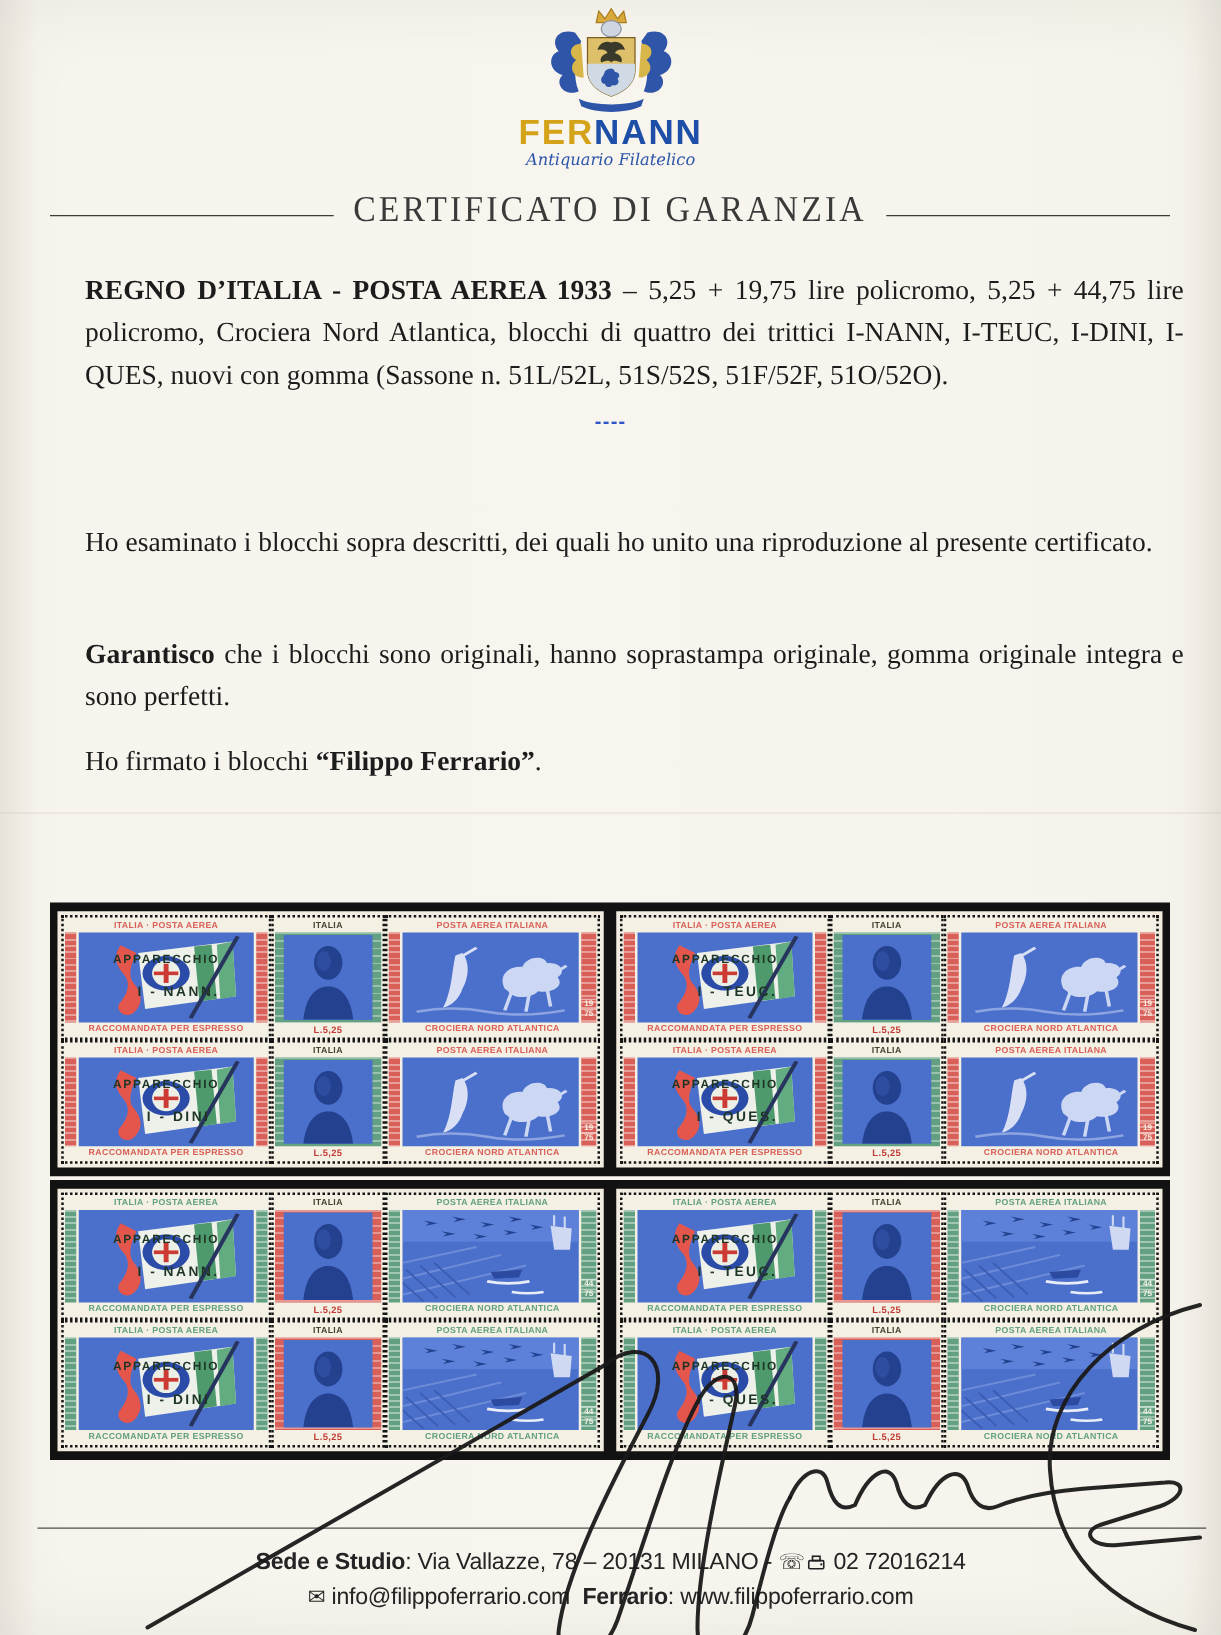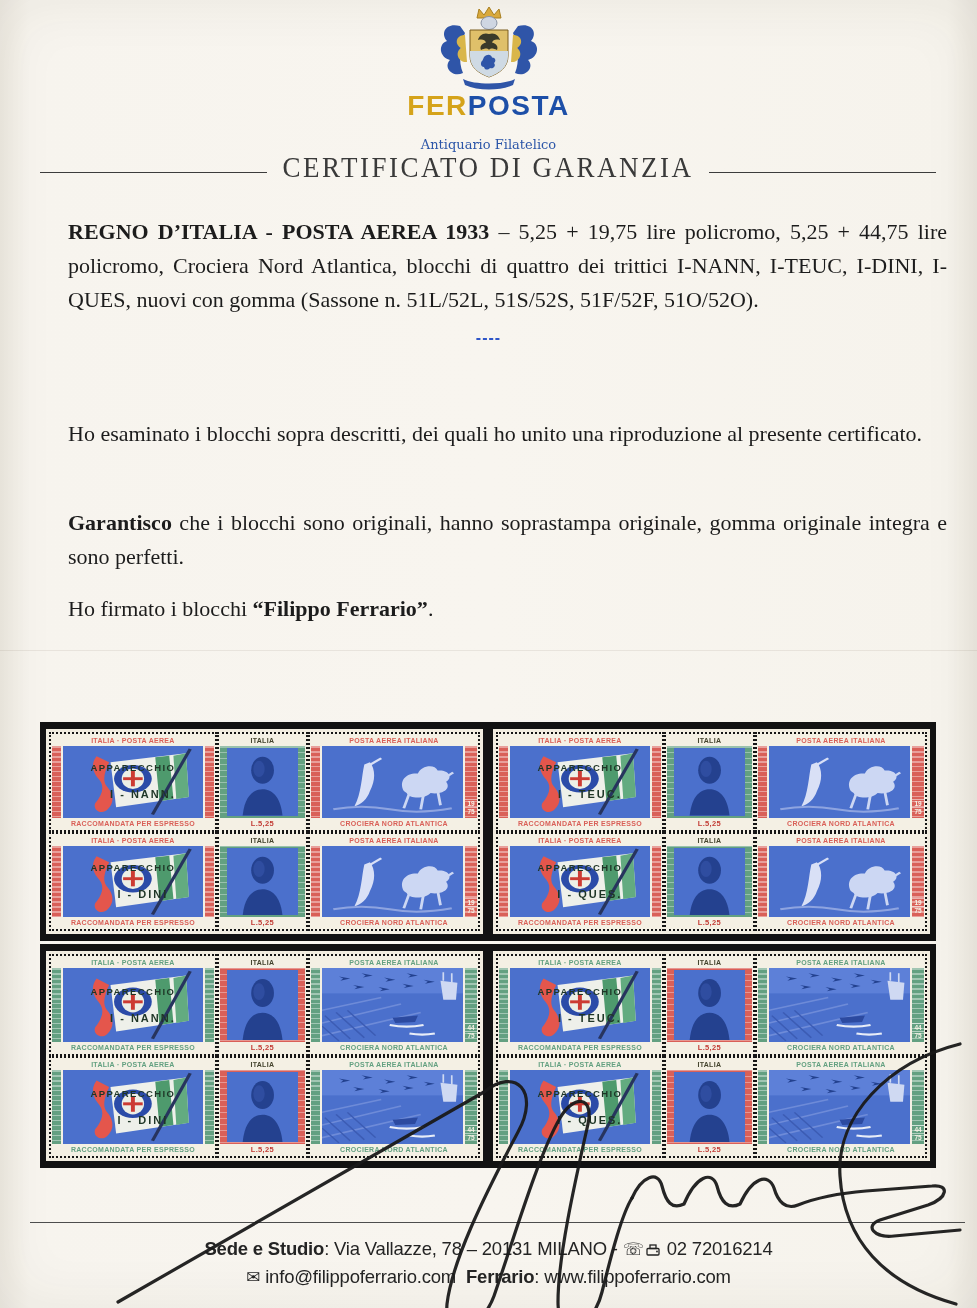--- a/index.html
+++ b/index.html
@@ -4,21 +4,21 @@
 <style>
   html,body{margin:0;padding:0;background:#d8d5cf;}
   .page{position:relative;width:977px;height:1308px;margin:0 auto;overflow:hidden;
     background:linear-gradient(90deg,#eeeae2 0,#f7f4ee 3%,#f8f5ef 50%,#f6f3ec 97%,#ece8e0 100%);
     box-shadow:inset 0 0 60px rgba(60,50,30,.07);
     font-family:"Liberation Serif",serif;color:#1c1c1c;}
   
   .logo-block{position:absolute;top:6px;left:0;right:0;text-align:center;}
   .crest{display:block;margin:0 auto;}
   .brand{font-family:"Liberation Sans",sans-serif;font-weight:700;font-size:28px;letter-spacing:1.5px;line-height:28px;}
-  .tagline{font-family:"DejaVu Serif",serif;font-size:13px;color:#2b55a8;margin-top:17px;}
+  .tagline{font-family:"DejaVu Serif",serif;font-style:italic;font-size:13px;color:#2b55a8;margin-top:1px;}
   
   .heading-row{position:absolute;top:152px;left:40px;width:896px;display:flex;align-items:center;gap:16px;}
   .heading-row .rule{flex:1;border-top:1.6px solid #3c3c3c;margin-top:10px;}
   .heading-row h1{margin:0;font-weight:400;font-size:27px;letter-spacing:2.5px;color:#3a3a3a;white-space:nowrap;transform:scaleY(1.08);}
   
   .para{position:absolute;left:57px;width:879px;margin:11px;font-size:22px;line-height:34px;}
   .justify{text-align:justify;}
   .dashes{position:absolute;top:329px;left:0;right:0;text-align:center;color:#2e55c8;font-weight:700;font-size:16px;letter-spacing:1px;font-family:"Liberation Sans",sans-serif;}
   .dateline{position:absolute;top:662px;left:57px;margin:0;font-size:22px;}
   .crease{position:absolute;top:650px;left:0;width:100%;border-top:1px solid rgba(120,110,90,.12);}
@@ -75,21 +75,21 @@
       <path d="M35 29 C26 29 24 38 31 42 C24 47 29 57 37 56 Z" fill="#d9b64a"></path>
       <path d="M83 29 C92 29 94 38 87 42 C94 47 89 57 81 56 Z" fill="#d9b64a"></path>
       <path d="M47 12 L49 3 L54 9 L59 1 L64 9 L69 3 L71 12 Z" fill="#d9a93c" stroke="#a87f20" stroke-width="1"></path>
       <ellipse cx="59" cy="17" rx="8" ry="6.5" fill="#cfd6e2" stroke="#8a93a5" stroke-width="1"></ellipse>
       <path d="M40 24 L78 24 L78 50 C78 61 70 67 59 71 C48 67 40 61 40 50 Z" fill="#dfc06a" stroke="#7a5c1e" stroke-width="1"></path>
       <path d="M40 45 L78 45 L78 50 C78 61 70 67 59 71 C48 67 40 61 40 50 Z" fill="#cfdae4"></path>
       <path d="M59 28 C53 26 49 30 48 34 C52.5 33 55 34 56 36.5 C51.5 37.5 49.5 41 51 44 C55 42 58 42 59 44 C60 42 63 42 67 44 C68.5 41 66.5 37.5 62 36.5 C63 34 65.5 33 70 34 C69 30 65 26 59 28 Z" fill="#3a3a2a"></path>
       <path d="M54 51 C57 48 61 48 62 51.5 C65.5 51.5 66.5 55 64 57 C66.5 60 63 63.5 60 62 C58 64.5 54.5 64 54 61 C50.5 61 50 56.5 52.5 54.5 Z" fill="#2f55a8"></path>
       <path d="M33 73 C44 79 74 79 85 73 L83 79 C70 85 48 85 35 79 Z" fill="#2f55a8"></path>
     </svg>
-    <div class="brand"><span id="brand-pre" style="color: rgb(213, 163, 26);">FER</span><span id="brand-suf" style="color: rgb(29, 79, 168);">POSTA</span></div>
+    <div class="brand"><span id="brand-pre" style="color: rgb(213, 163, 26);">FER</span><span id="brand-suf" style="color: rgb(29, 79, 168);">NANN</span></div>
     <div class="tagline">Antiquario Filatelico</div>
   </header>
 
   <div class="heading-row">
     <span class="rule"></span>
     <h1>CERTIFICATO DI GARANZIA</h1>
     <span class="rule"></span>
   </div>
 
   <p class="para justify" style="top:204px"><strong>REGNO D’ITALIA - POSTA AEREA 1933</strong><span> – 5,25 + 19,75 lire policromo, 5,25 + 44,75 lire policromo, Crociera Nord Atlantica, blocchi di quattro dei trittici I-NANN, I-TEUC, I-DINI, I-QUES, nuovi con gomma (Sassone n. 51L/52L, 51S/52S, 51F/52F, 51O/52O).</span></p>

